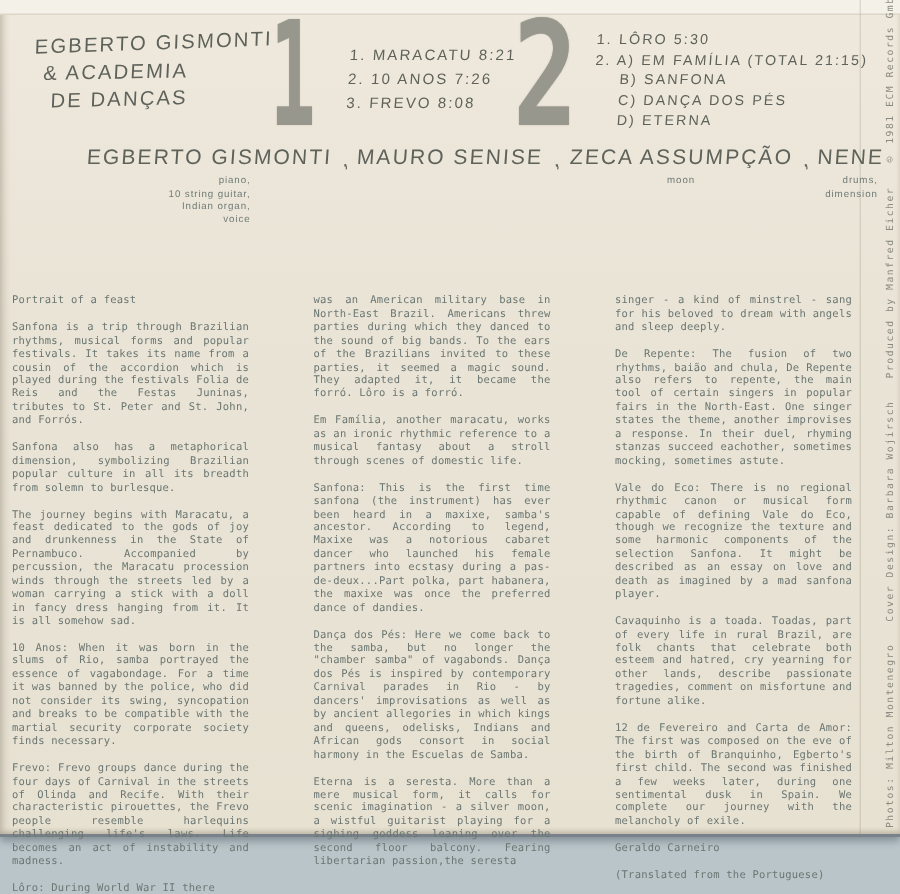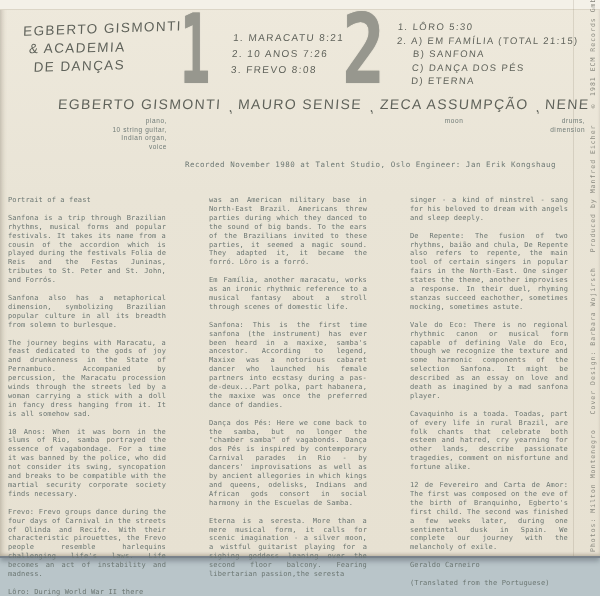--- a/index.html
+++ b/index.html
@@ -101,21 +101,20 @@
         <div class="musician-instruments">moon</div>
       </div>
       <div class="name-sep hand">,</div>
       <div class="musician">
         <div class="musician-name hand">NENE</div>
         <div class="musician-instruments">drums,
 dimension</div>
       </div>
     </div>
 
-    <div class="recording-credit">Recorded November 1980 at Talent Studio, Oslo   Engineer: Jan Erik Kongshaug</div>
 
     <div class="columns">
       <div class="col">Portrait of a feast
 
 Sanfona is a trip through Brazilian rhythms, musical forms and popular festivals. It takes its name from a cousin of the accordion which is played during the festivals Folia de Reis and the Festas Juninas, tributes to St. Peter and St. John, and Forrós.
 
 Sanfona also has a metaphorical dimension, symbolizing Brazilian popular culture in all its breadth from solemn to burlesque.
 
 The journey begins with Maracatu, a feast dedicated to the gods of joy and drunkenness in the State of Pernambuco. Accompanied by percussion, the Maracatu procession winds through the streets led by a woman carrying a stick with a doll in fancy dress hanging from it. It is all somehow sad.
 

